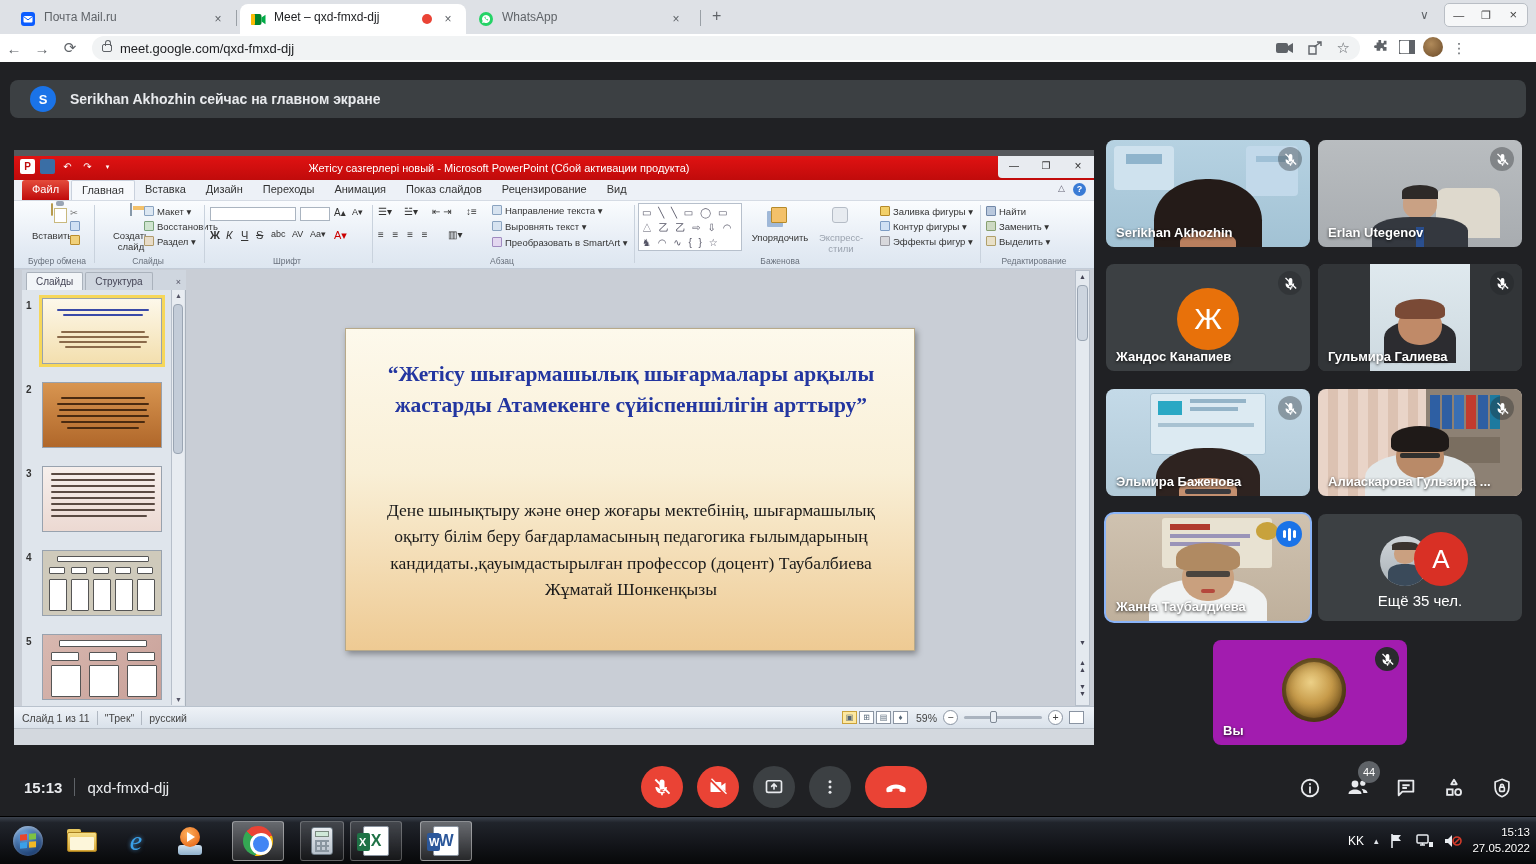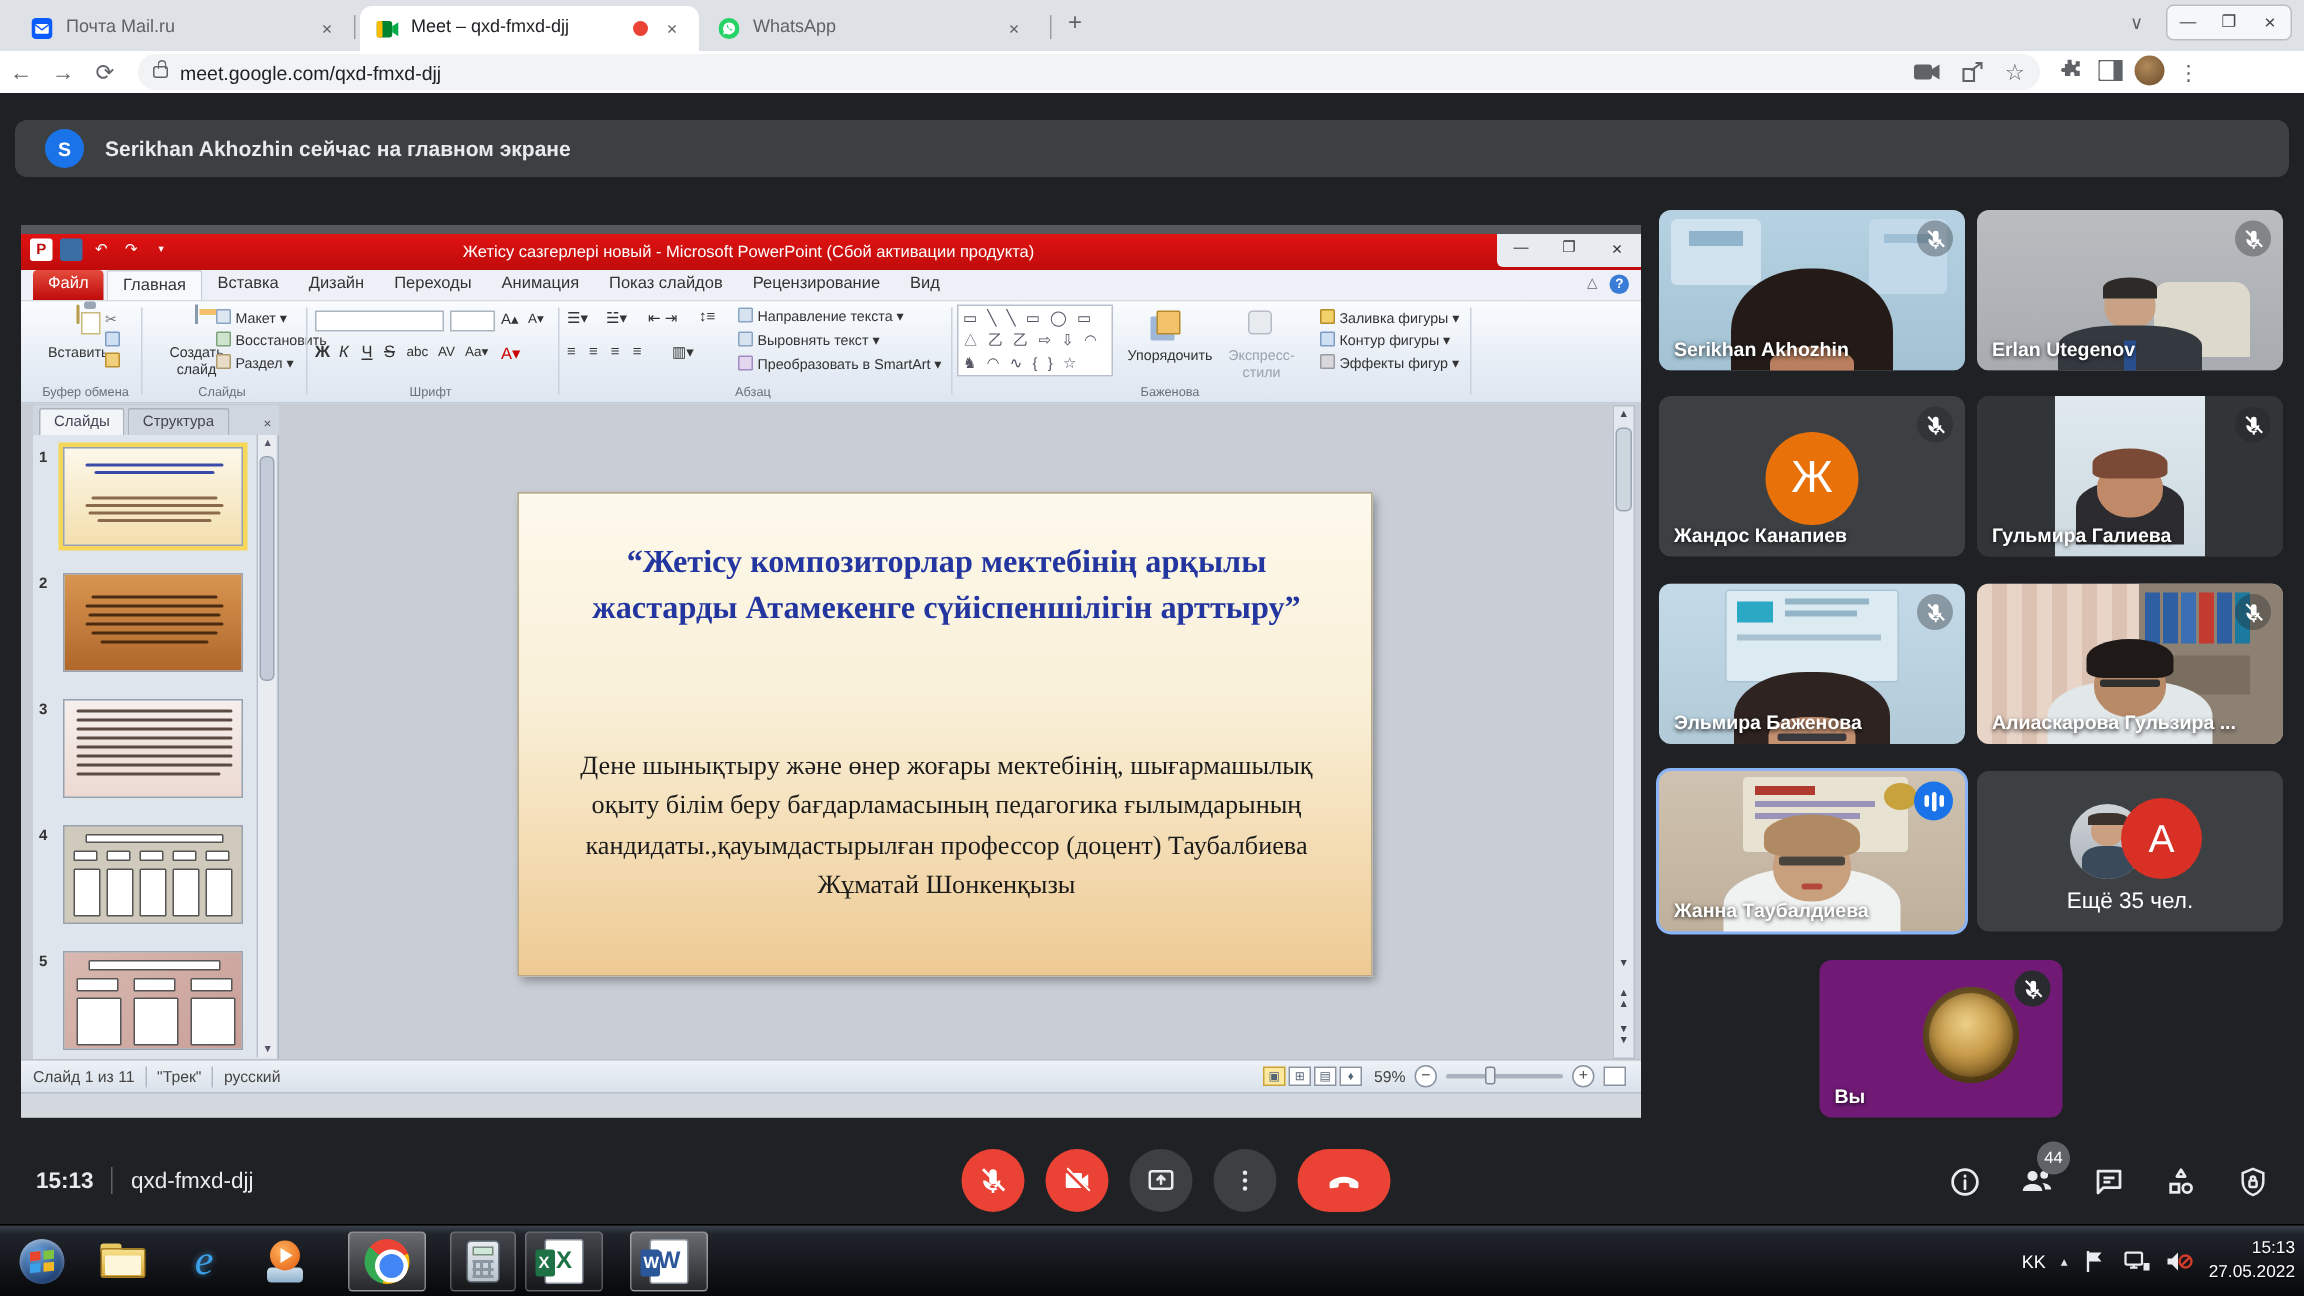--- a/index.html
+++ b/index.html
@@ -328,20 +328,26 @@
           <span class="rglabel">Баженова</span>
         </div>
 
         <div class="rgroup" style="left:866px;width:96px">
           <span class="smbtn" style="left:0;top:5px"><i class="smic" style="background:#f2d06a;border:1px solid #b58a2a"></i><span>Заливка фигуры ▾</span></span>
           <span class="smbtn" style="left:0;top:20px"><i class="smic" style="background:#cfe0f4;border:1px solid #7d9cc4"></i><span>Контур фигуры ▾</span></span>
           <span class="smbtn" style="left:0;top:35px"><i class="smic" style="background:#d8d8dc;border:1px solid #9a9aa2"></i><span>Эффекты фигур ▾</span></span>
         </div>
         <span class="rgsep" style="left:966px"></span>
 
+        <div class="rgroup" style="left:968px;width:104px">
+          <span class="smbtn" style="left:4px;top:5px"><i class="smic" style="background:#b9c8dd;border:1px solid #7288a8"></i><span>Найти</span></span>
+          <span class="smbtn" style="left:4px;top:20px"><i class="smic" style="background:#cdd9c2;border:1px solid #88a070"></i><span>Заменить ▾</span></span>
+          <span class="smbtn" style="left:4px;top:35px"><i class="smic" style="background:#e8e0c8;border:1px solid #b0a06a"></i><span>Выделить ▾</span></span>
+          <span class="rglabel">Редактирование</span>
+        </div>
       </div>
 
       <div id="pbody">
         <div id="lpanel">
           <div id="ltabs">
             <span class="lt on">Слайды</span>
             <span class="lt">Структура</span>
             <span class="lx">×</span>
           </div>
 
@@ -416,21 +422,21 @@
             </span>
           </div>
           <div id="lscroll">
             <span class="ar" style="top:2px">▲</span>
             <span class="th"></span>
             <span class="ar" style="bottom:2px">▼</span>
           </div>
         </div>
 
         <div id="slide">
-          <div class="stitle">“Жетісу композиторлар мектебінің арқылы жастарды  Атамекенге сүйіспеншілігін арттыру”</div>
+          <div class="stitle">“Жетісу шығармашылық шығармалары арқылы жастарды  Атамекенге сүйіспеншілігін арттыру”</div>
           <div class="sbody">Дене шынықтыру және өнер жоғары мектебінің, шығармашылық оқыту білім беру бағдарламасының педагогика ғылымдарының кандидаты.,қауымдастырылған профессор (доцент) Таубалбиева Жұматай Шонкенқызы</div>
         </div>
 
         <div id="escroll">
           <span class="ear" style="top:2px">▲</span>
           <span class="eth"></span>
           <span class="ear" style="top:368px">▼</span>
           <span class="ear" style="top:388px">▲<br>▲</span>
           <span class="ear" style="top:412px">▼<br>▼</span>
         </div>
@@ -596,21 +602,21 @@
   <div class="tile" style="left:1318px;top:514px">
     <span class="a" style="left:62px;top:22px;width:50px;height:50px;border-radius:50%;background:linear-gradient(#cfd4d8,#aab2b8);overflow:hidden">
       <i class="a" style="left:14px;top:8px;width:22px;height:20px;background:#caa080;border-radius:48%"></i>
       <i class="a" style="left:12px;top:6px;width:26px;height:8px;background:#3a332e;border-radius:40% 40% 0 0"></i>
       <i class="a" style="left:8px;top:28px;width:34px;height:22px;background:#3a4a5a;border-radius:40% 40% 0 0"></i>
     </span>
     <span class="a" style="left:96px;top:18px;width:54px;height:54px;border-radius:50%;background:#d93025;color:#fff;display:flex;align-items:center;justify-content:center;font-size:26px">A</span>
     <span class="a" style="left:0;right:0;bottom:12px;text-align:center;color:#fff;font-size:15px">Ещё 35 чел.</span>
   </div>
 
-  <div class="tile" style="left:1213px;top:640px;width:162px;height:105px;background:#701a75">
+  <div class="tile" style="left:1213px;top:640px;width:194px;height:105px;background:#a21caf">
     <span class="a" style="left:69px;top:18px;width:64px;height:64px;border-radius:50%;background:radial-gradient(circle at 45% 38%,#ecd087 0%,#c79b4a 40%,#8a6526 70%,#4a3812 100%);box-shadow:inset 0 0 0 4px rgba(58,44,16,.55), inset 0 0 14px rgba(20,14,2,.6)"></span>
     <span class="tmic" style="background:#2a2b2e">
       <svg width="15" height="15" viewBox="0 0 24 24">
           <path fill="#fff" d="M12 15a3 3 0 0 0 3-3V6a3 3 0 1 0-6 0v6a3 3 0 0 0 3 3z"></path>
           <path fill="#fff" d="M18 12a6 6 0 0 1-8.9 5.2l1.5-1.5A4 4 0 0 0 16 12h2zM6 12H4a8 8 0 0 0 7 7.9V22h2v-2.1a7.9 7.9 0 0 0 2.7-.9l-1.6-1.6z"></path>
           <path stroke="#fff" stroke-width="2.2" d="M4 3l17 17"></path>
         </svg>
     </span>
     <span class="tname">Вы</span>
   </div>

